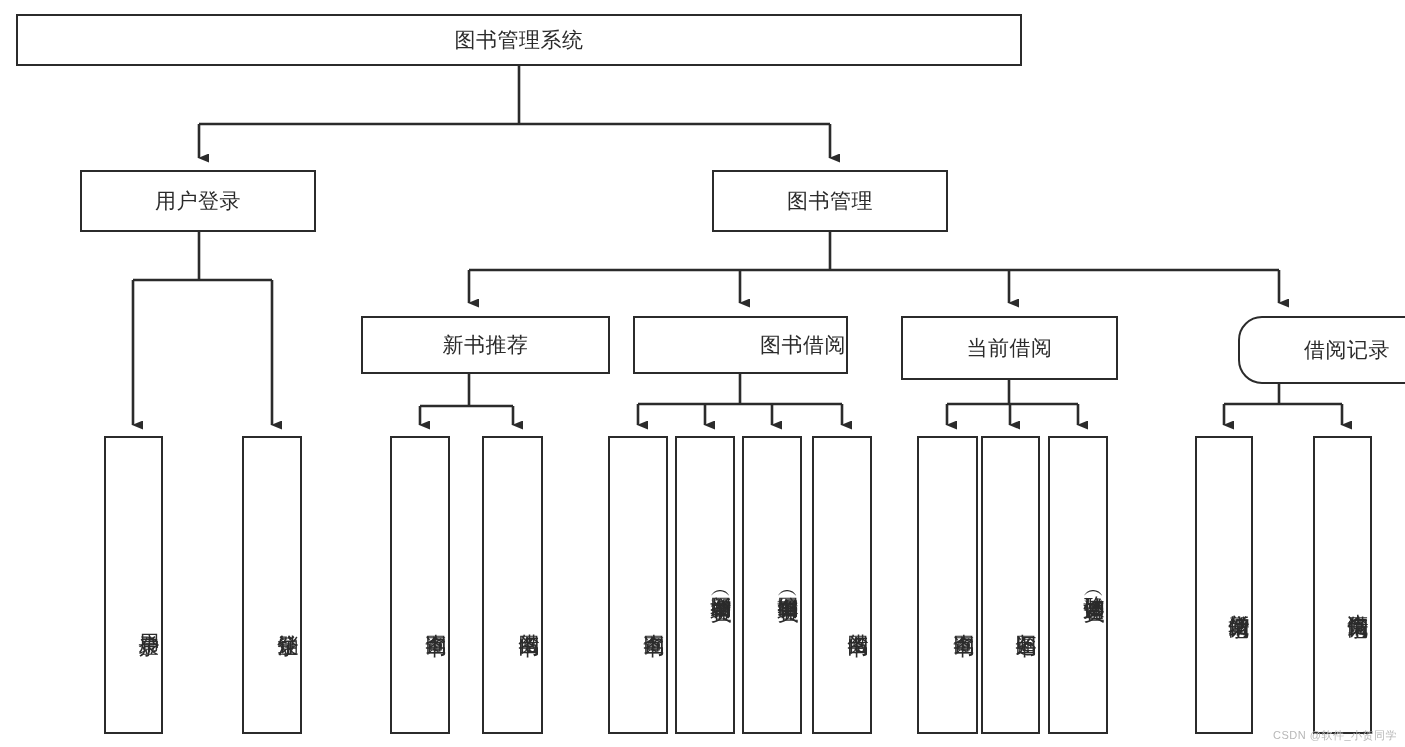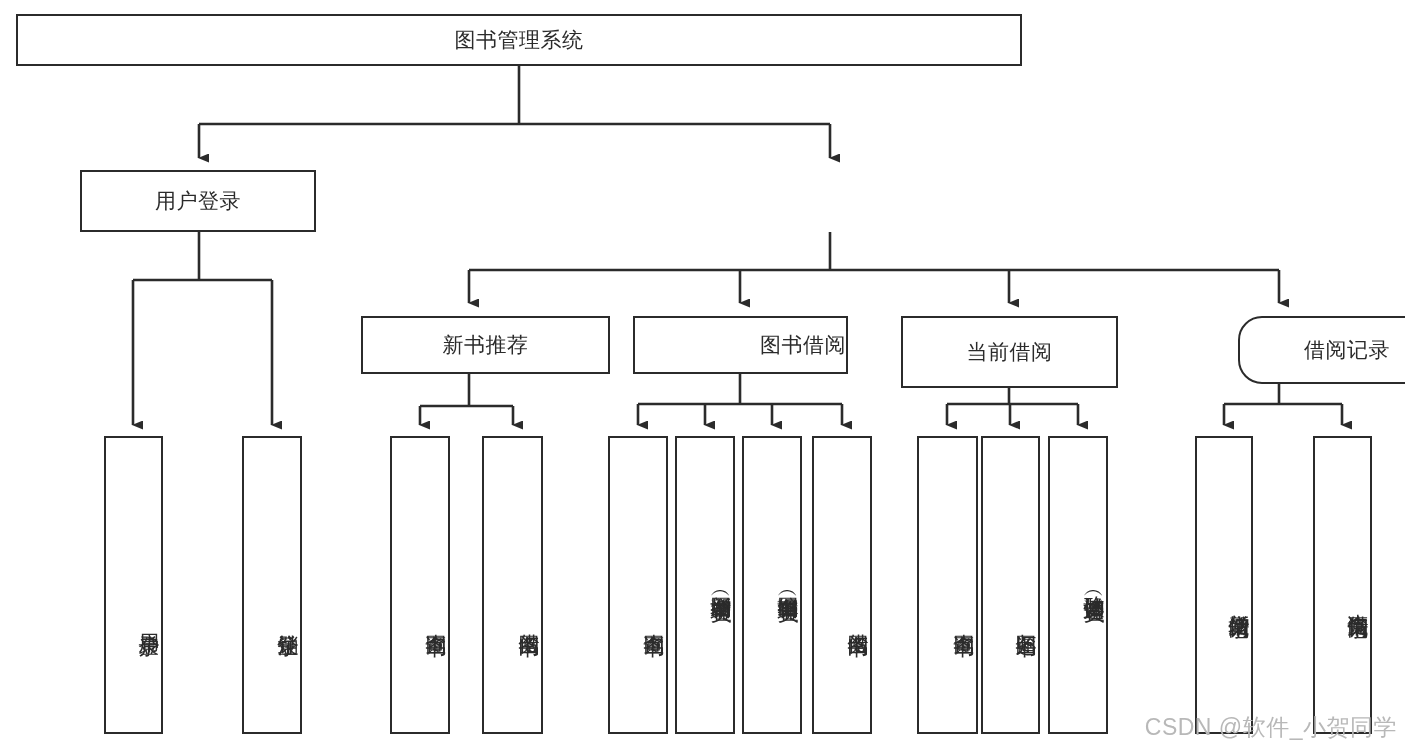--- a/index.html
+++ b/index.html
@@ -56,21 +56,21 @@
     white-space: nowrap;
     display: block;
   }
   .node.vertical.toppad .vlabel {
     margin-top: 0;
   }
   .watermark {
     position: absolute;
     right: 8px;
     bottom: 4px;
-    font-size: 23px;
+    font-size: 11px;
     color: #b8b8b8;
     white-space: nowrap;
     letter-spacing: 0.5px;
   }
 </style>
 </head>
 <body>
 
 <div id="canvas">
 
@@ -129,30 +129,33 @@
   </svg>
 
   <div class="node horizontal" style="left:16px; top:14px; width:1006px; height:52px;">
     <span>图书管理系统</span>
   </div>
 
   <div class="node horizontal" style="left:80px; top:170px; width:236px; height:62px;">
     <span>用户登录</span>
   </div>
 
+  <div class="node horizontal" style="left:712px; top:170px; width:236px; height:62px;">
+    <span>图书管理</span>
+  </div>
 
   <div class="node horizontal" style="left:361px; top:316px; width:249px; height:58px;">
     <span>新书推荐</span>
   </div>
 
   <div class="node horizontal" style="left:633px; top:316px; width:215px; height:58px;justify-content:flex-end;">
     <span>图书借阅</span>
   </div>
 
-  <div class="node horizontal" style="left:901px; top:316px; width:217px; height:72px;">
+  <div class="node horizontal" style="left:901px; top:316px; width:217px; height:64px;">
     <span>当前借阅</span>
   </div>
 
   <div class="node horizontal" style="left:1238px; top:316px; width:218px; height:68px;border-radius:24px;">
     <span>借阅记录</span>
   </div>
 
   <div class="node vertical" style="left:104px; top:436px; width:59px; height:298px; padding-top:74px;">
     <span class="vlabel">用户登录</span>
   </div>

